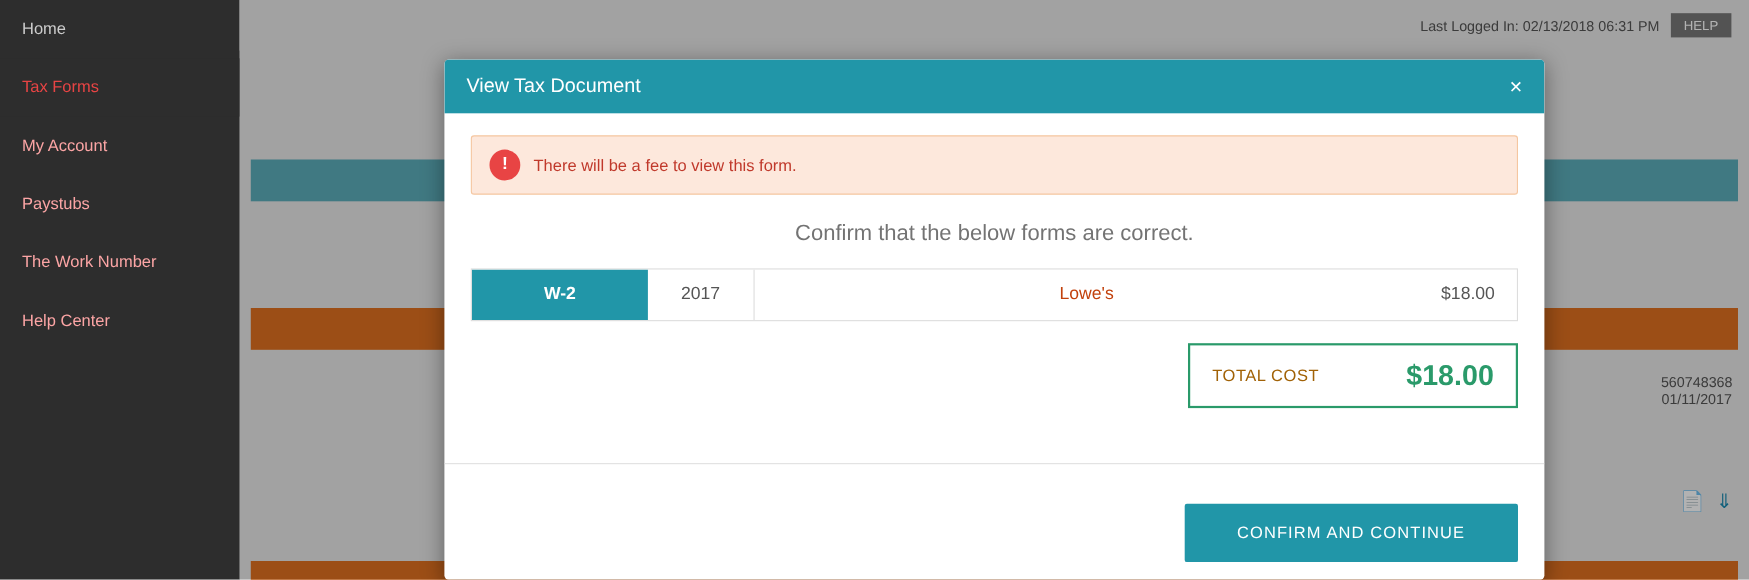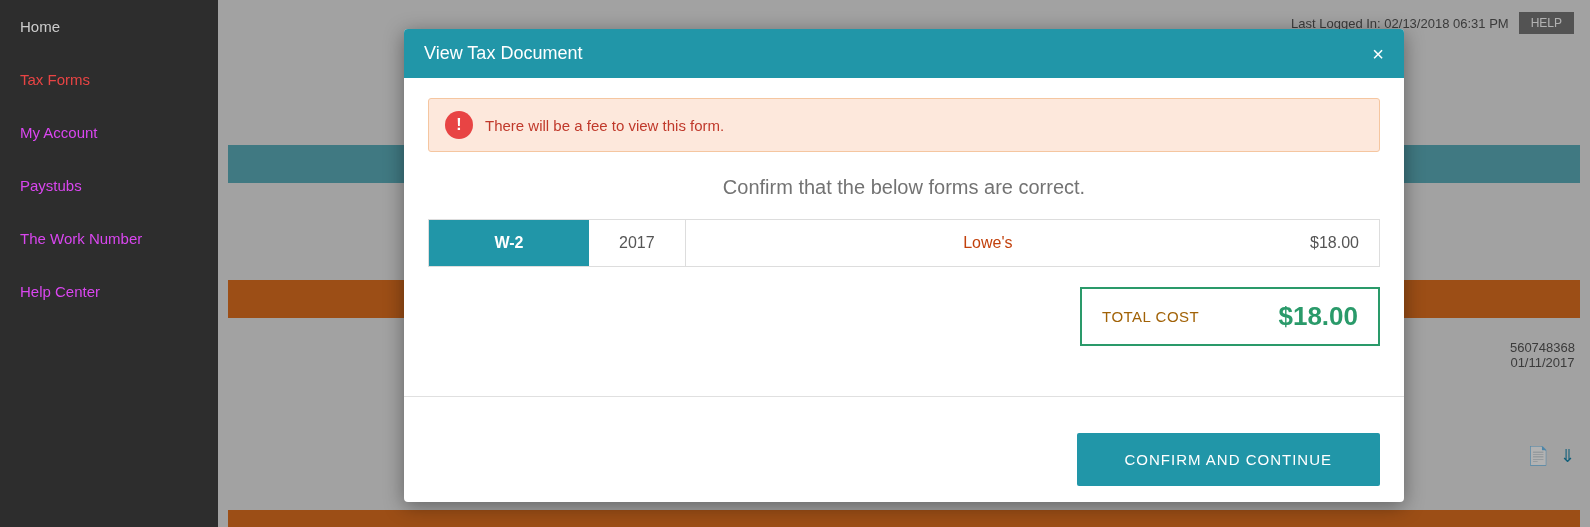--- a/index.html
+++ b/index.html
@@ -16,21 +16,21 @@
     .sidebar {
       width: 218px;
       min-width: 218px;
       background: #2d2d2d;
       height: 100%;
       display: flex;
       flex-direction: column;
     }
     .sidebar-item {
       padding: 18px 20px;
-      color: #d946ef;
+      color: #fca5a5;
       font-size: 15px;
       cursor: pointer;
     }
     .sidebar-item.active-red {
       color: #e84444;
       background: #2d2d2d;
     }
     .sidebar-item.home-item { color: #cccccc; }
 
     
@@ -93,21 +93,21 @@
       height: 38px;
       background: #e07020;
     }
 
     
     .overlay {
       position: absolute;
       top: 0; left: 0; right: 0; bottom: 0;
       background: rgba(0,0,0,0.3);
       display: flex;
-      align-items: center;
+      align-items: flex-end;
       justify-content: center;
       padding-top: 4px;
     }
 
     
     .modal {
       background: white;
       width: 1000px;
       border-radius: 4px;
       overflow: hidden;

